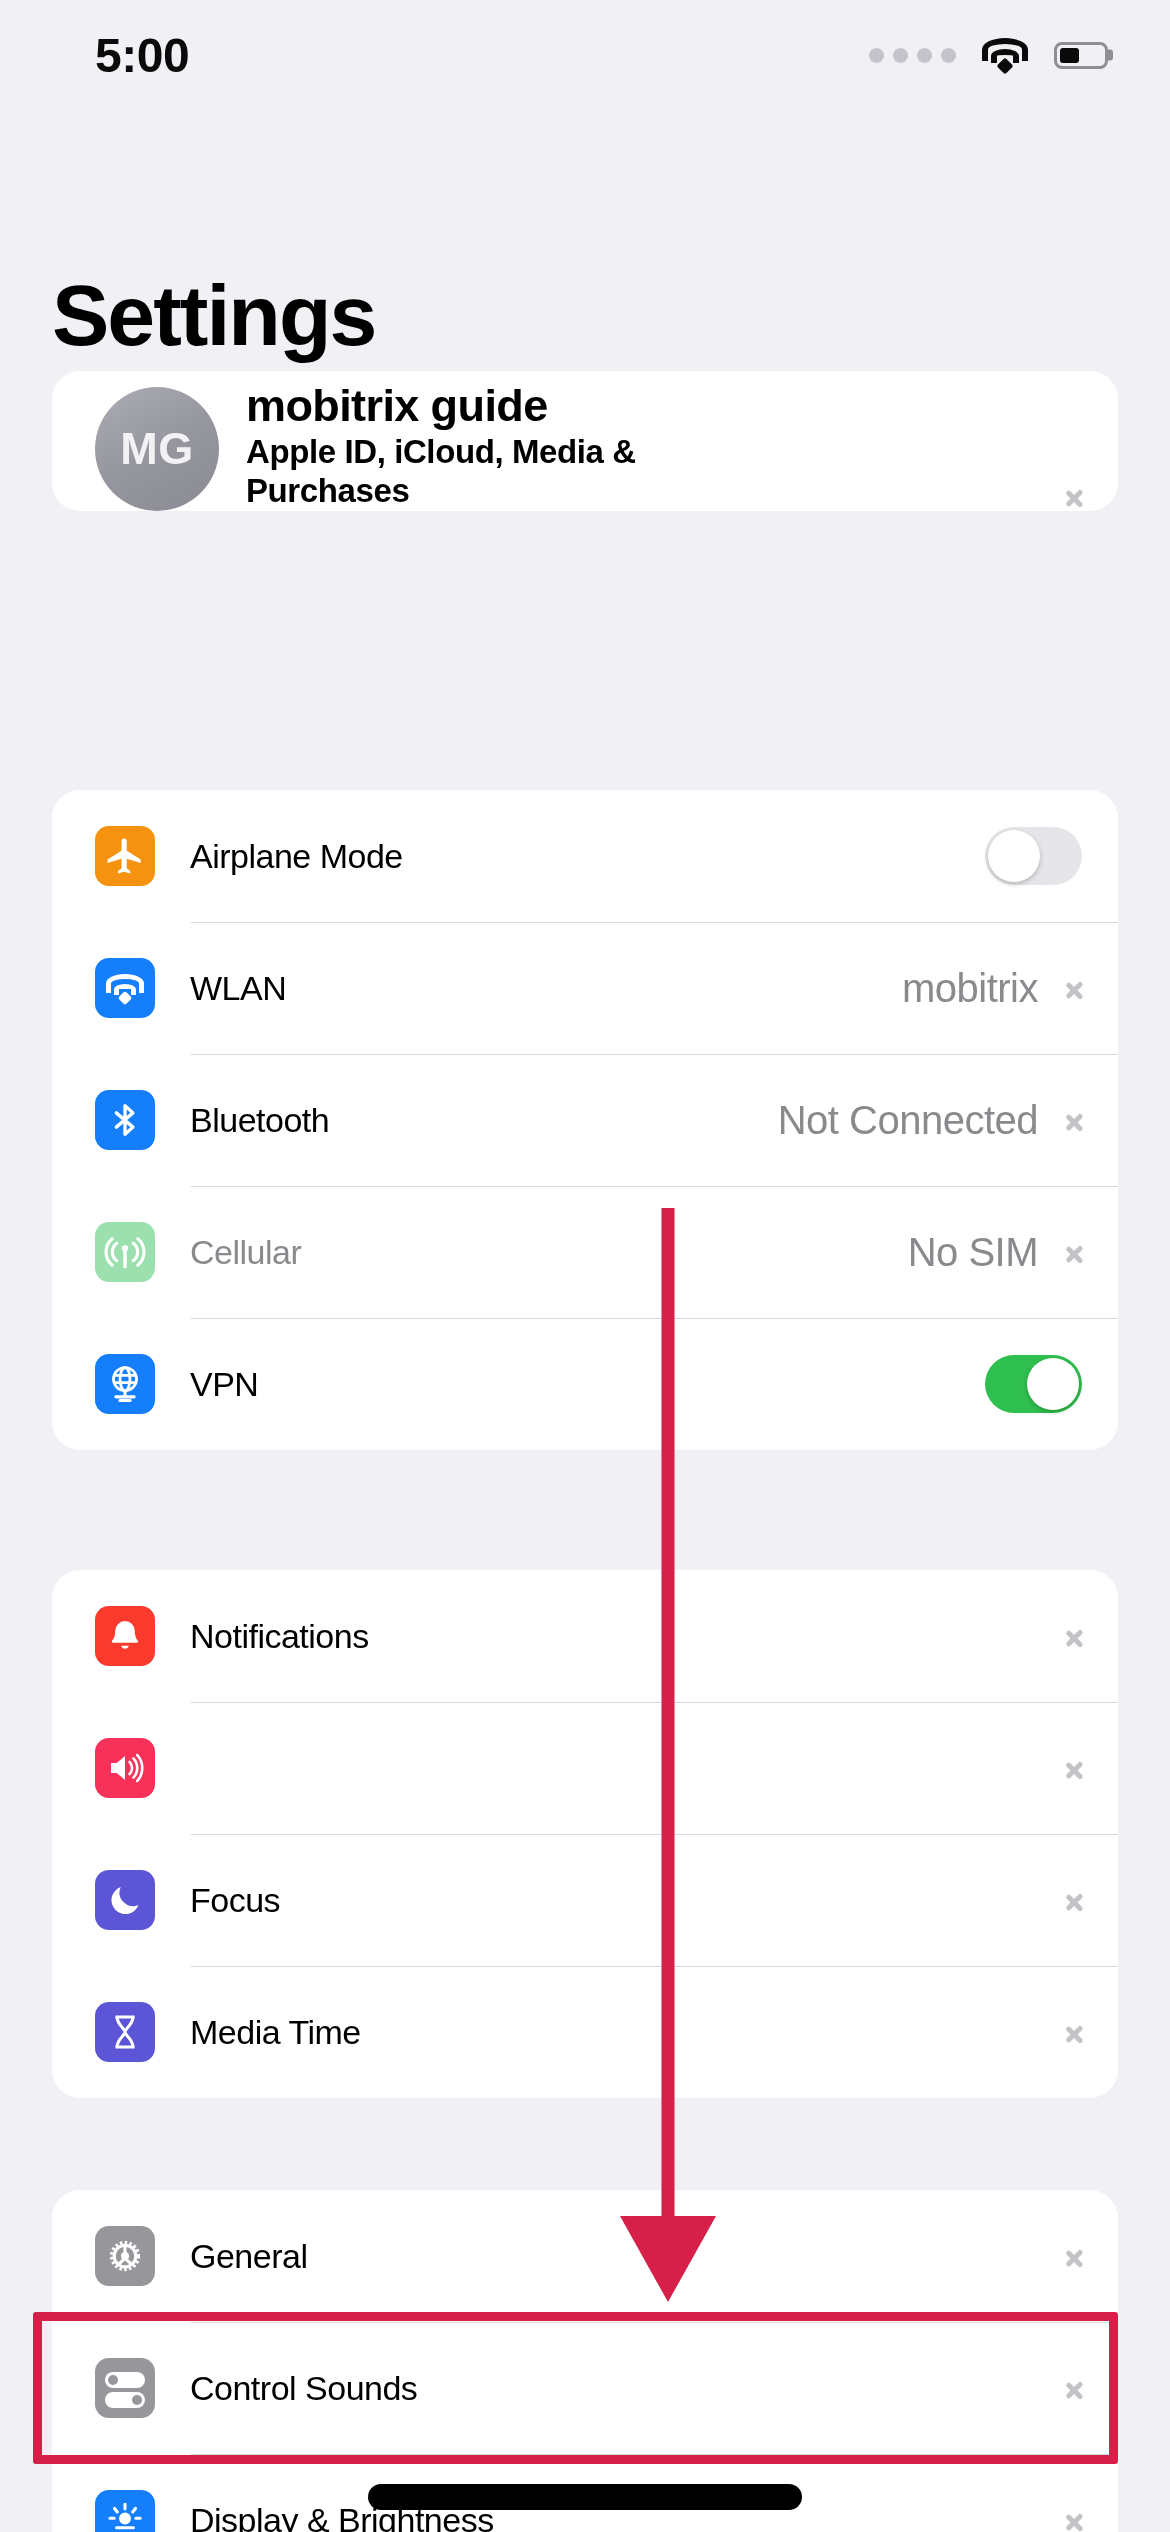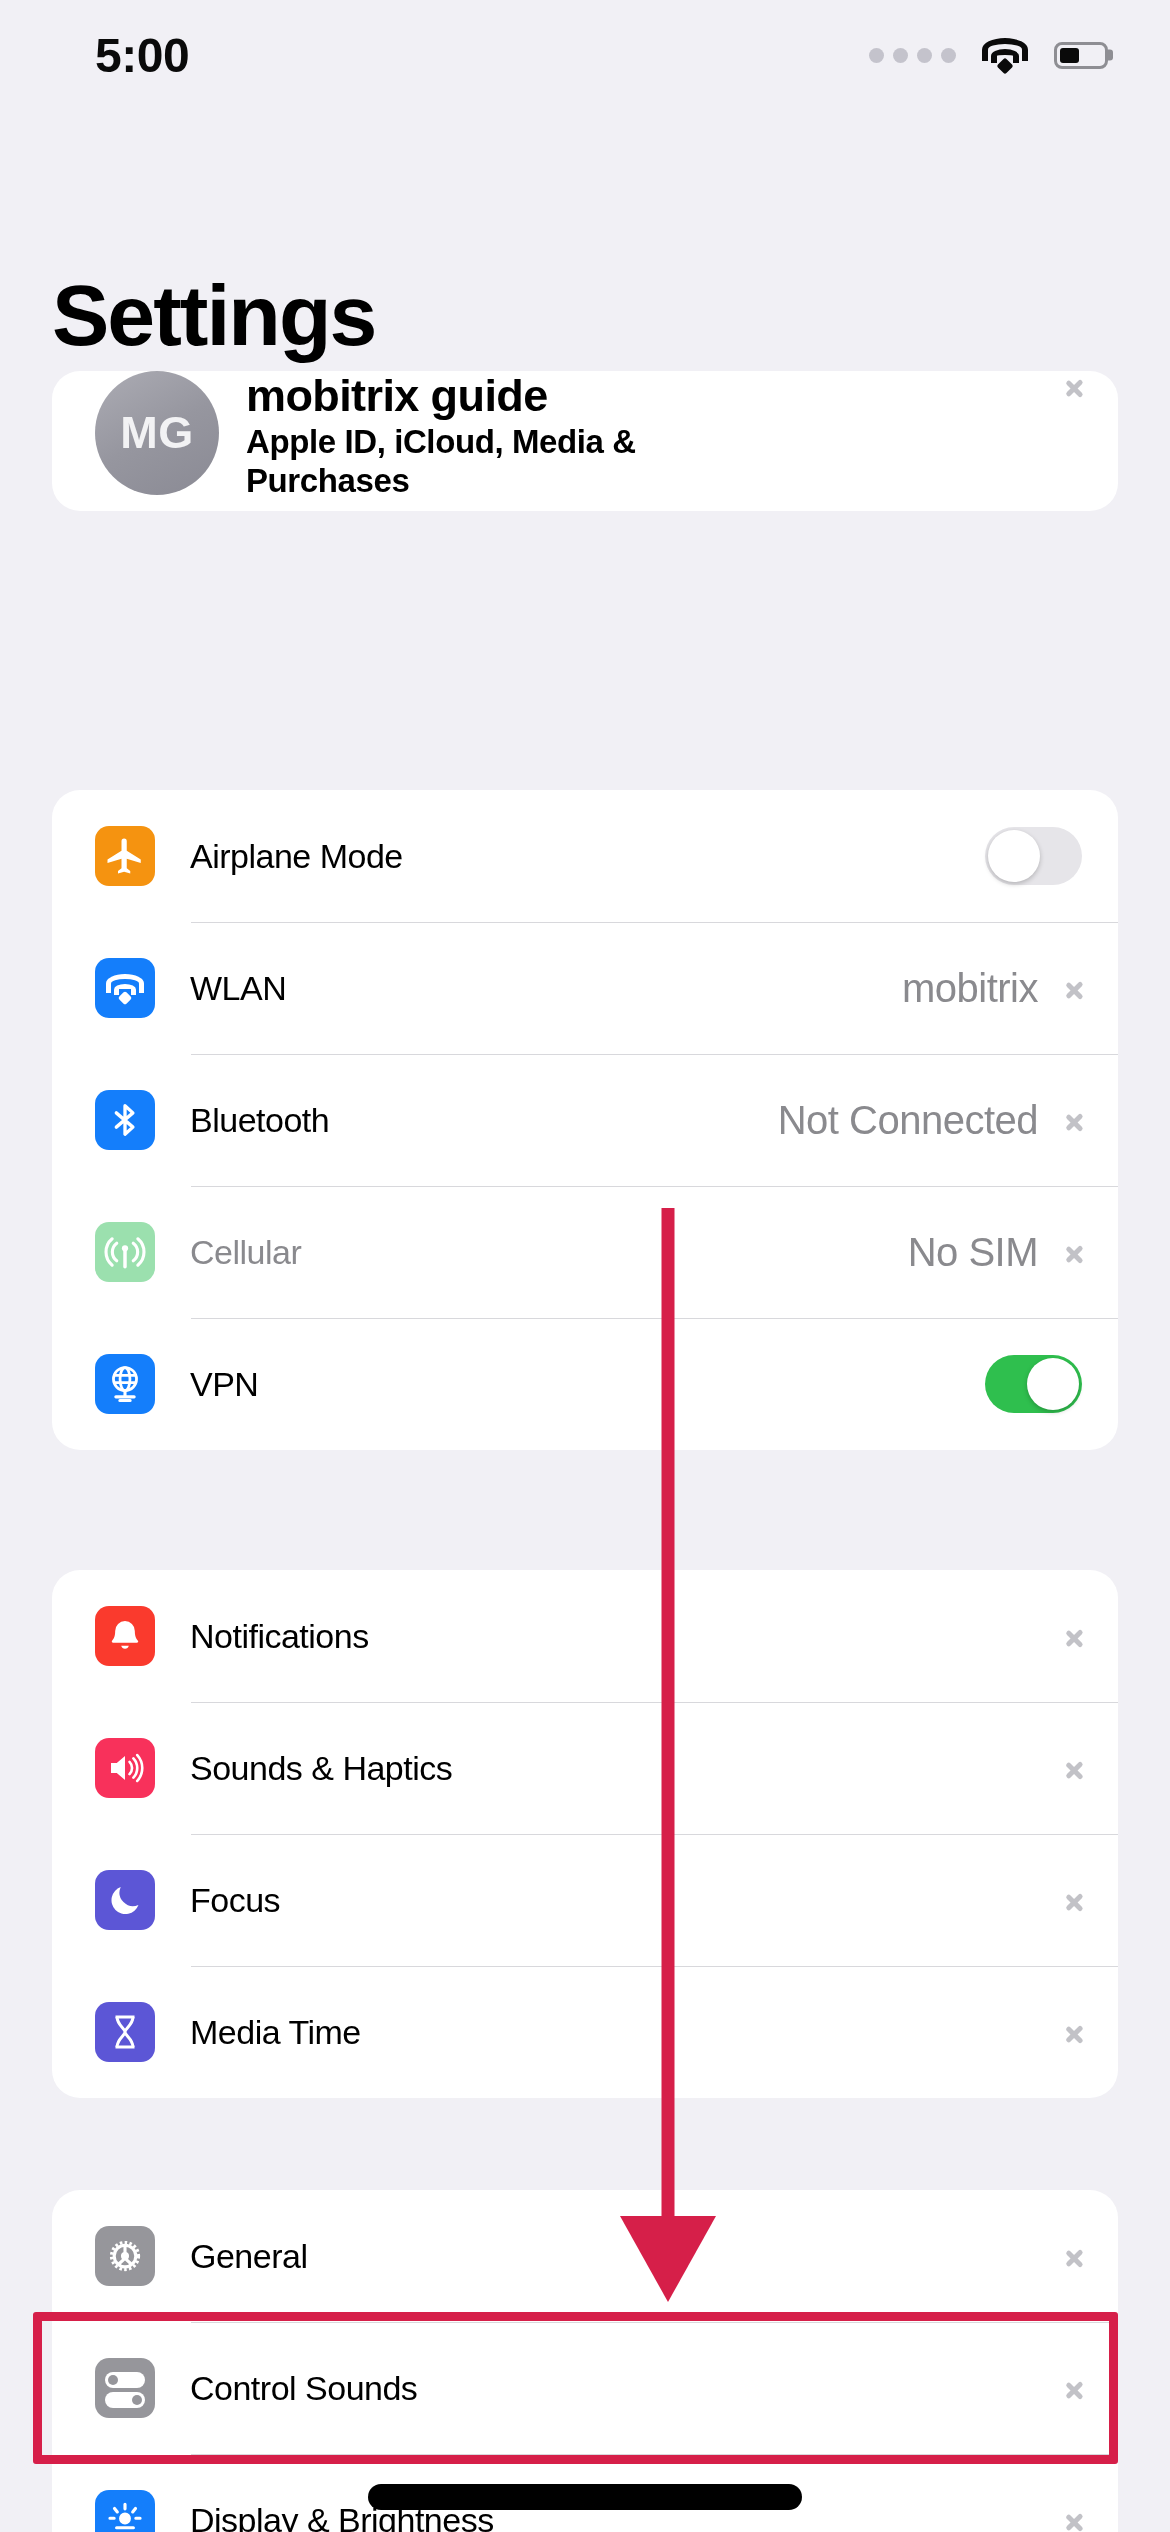--- a/index.html
+++ b/index.html
@@ -77,21 +77,21 @@
   .toggle .knob{
     position:absolute; top:3px; width:52px; height:52px; border-radius:50%;
     background:#fff; box-shadow:0 2px 5px rgba(0,0,0,.22);
   }
   .toggle.off{ background:#E6E5E9; }
   .toggle.off .knob{ left:3px; }
   .toggle.on{ background:#2FBF4E; }
   .toggle.on .knob{ left:42px; }
 
   
-  .acct{ height:140px; display:flex; align-items:flex-start; padding:0 36px 0 43px; }
+  .acct{ height:140px; display:flex; align-items:flex-end; padding:0 36px 0 43px; }
   .avatar{
     width:124px; height:124px; border-radius:50%; flex:none;
     background:linear-gradient(150deg,#ACACB4 0%,#96969F 50%,#8A8A94 100%);
     display:flex; align-items:center; justify-content:center;
     color:#F2F2F4; font-size:45px; font-weight:bold; letter-spacing:0.5px;
   }
   .acct-txt{ margin-left:27px; }
   .acct-name{ font-size:45px; color:#000; font-weight:bold; letter-spacing:-0.6px; line-height:1.12; }
   .acct-sub{ font-size:33px; color:#000; font-weight:bold; line-height:1.18; margin-top:2px; letter-spacing:-0.4px; max-width:470px; }
   
@@ -273,21 +273,20 @@
     </div>
   </div>
 
   <div class="row">
     <div class="icon ic-snd">
       <svg width="42" height="42" viewBox="0 0 24 24" fill="none">
         <path d="M4 9.2h3.3L12 5.2v13.6L7.3 14.8H4z" fill="#fff"></path>
         <path d="M14.6 8.5a5 5 0 0 1 0 7M16.8 6.5a8 8 0 0 1 0 11M19 4.6a11 11 0 0 1 0 14.8" stroke="#fff" stroke-width="1.5" stroke-linecap="round"></path>
       </svg>
     </div>
-    <div class="label">Sounds &amp; Haptics</div>
     <div class="right">
       <div class="chev"></div>
     </div>
   </div>
 
   <div class="row">
     <div class="icon ic-focus">
       <svg width="38" height="38" viewBox="0 0 24 24" fill="#fff">
           <path d="M20.5 15.2A8.6 8.6 0 0 1 9.3 3.8 8.8 8.8 0 1 0 20.5 15.2z"></path>
         </svg>

